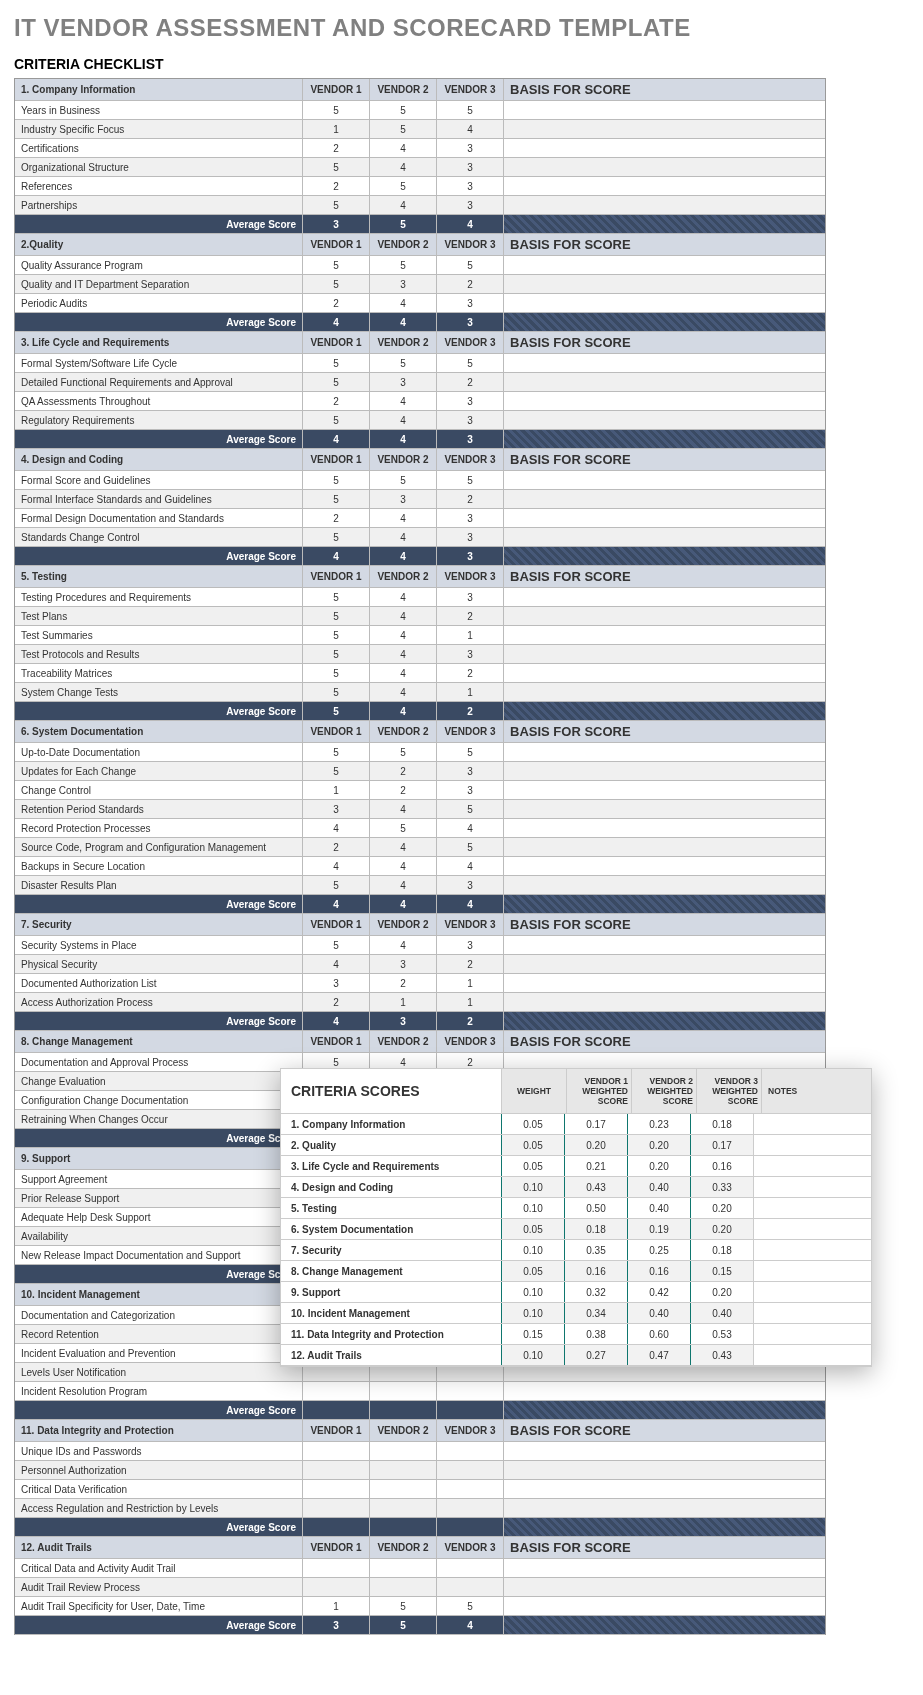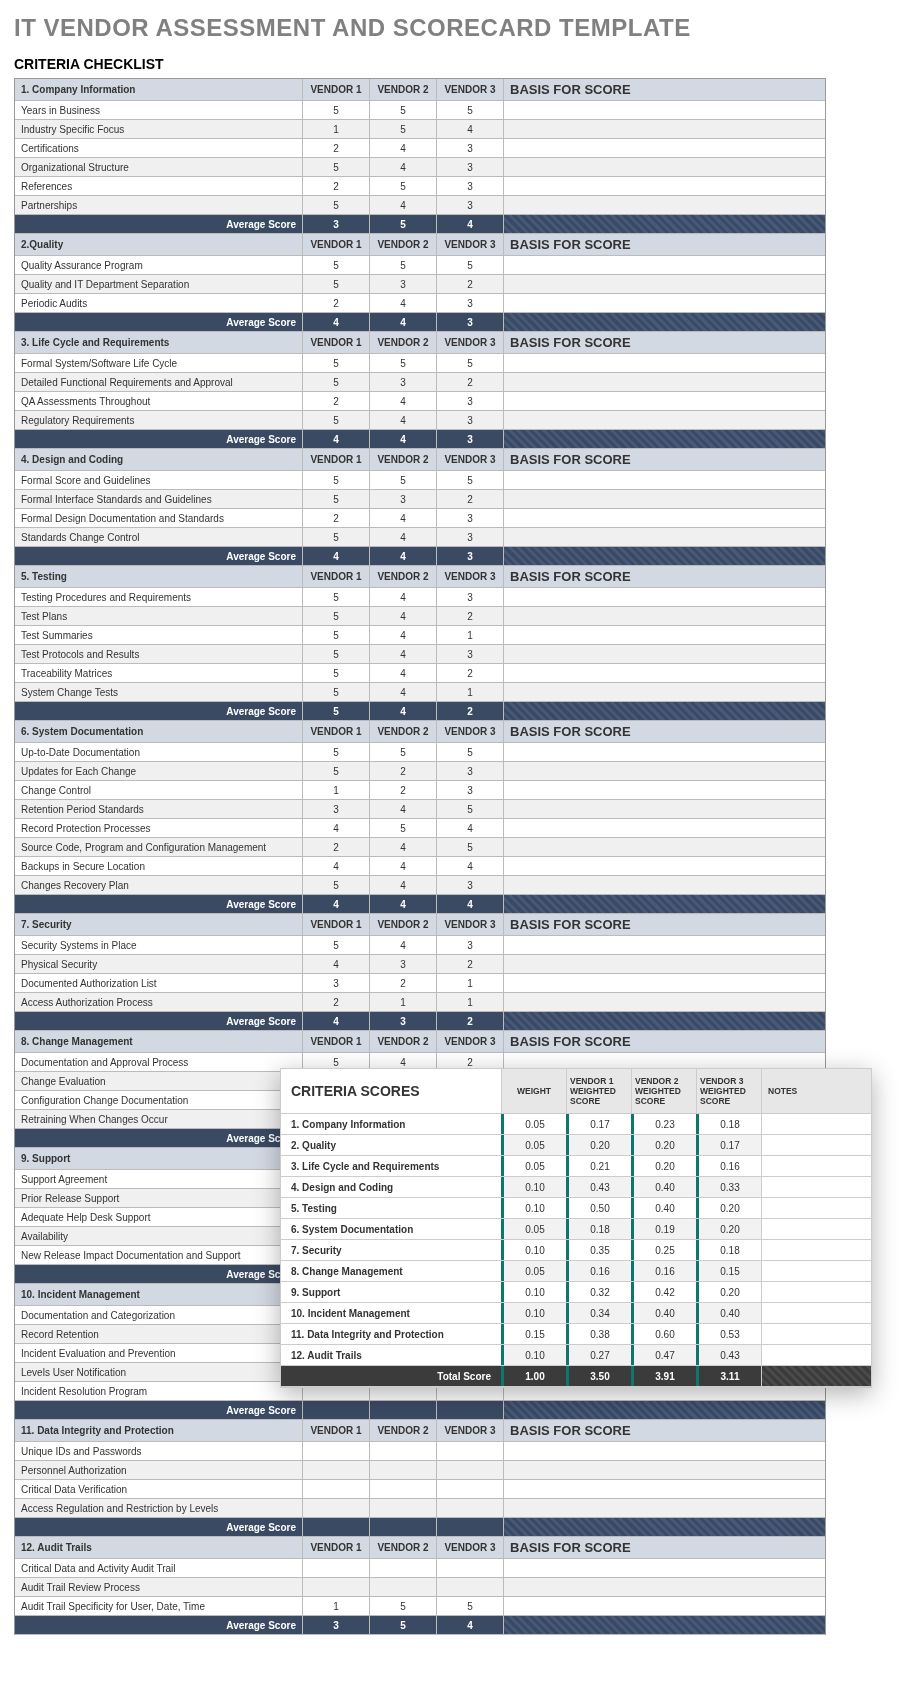--- a/index.html
+++ b/index.html
@@ -15,25 +15,25 @@
   .data-row:nth-child(even) .c1,.data-row:nth-child(even) .cv,.data-row:nth-child(even) .cb{background:#f0f0f0}
   .data-row:nth-child(odd) .c1,.data-row:nth-child(odd) .cv,.data-row:nth-child(odd) .cb{background:#fff}
   .avg{background:#3a4a63;color:#fff;font-weight:bold}
   .avg .c1{text-align:right;justify-content:flex-end;background:#3a4a63}
   .avg .cv{background:#3a4a63}
   .avg .cb{background:repeating-linear-gradient(45deg,#3a4a63,#3a4a63 3px,#475979 3px,#475979 6px)}
   
   .overlay{position:absolute;left:280px;top:1068px;width:590px;background:#fff;box-shadow:0 6px 24px rgba(0,0,0,.3);border:1px solid #ccc}
   .ohead{display:flex;border-bottom:1px solid #ccc}
   .otitle{width:200px;font-size:14px;font-weight:bold;padding:14px 10px;display:flex;align-items:center}
-  .oth{width:58px;background:#e7e7e7;font-size:8.5px;font-weight:bold;text-align:left;padding:6px 3px;border-left:1px solid #ccc;display:flex;align-items:center;justify-content:center;line-height:1.2}
+  .oth{width:58px;background:#e7e7e7;font-size:8.5px;font-weight:bold;text-align:right;padding:6px 3px;border-left:1px solid #ccc;display:flex;align-items:center;justify-content:center;line-height:1.2}
   .othn{flex:1;background:#e7e7e7;font-size:8.5px;font-weight:bold;text-align:left;padding:6px 6px;border-left:1px solid #ccc;display:flex;align-items:center}
   .orow{display:flex;border-bottom:1px solid #ccc;min-height:20px}
   .oc1{width:200px;font-size:10px;font-weight:bold;padding:4px 10px;display:flex;align-items:center}
-  .ocv{width:58px;text-align:center;font-size:10px;padding:4px 2px;border-left:3px solid #0f766e;display:flex;align-items:center;justify-content:center}
+  .ocv{width:58px;text-align:center;font-size:10px;padding:4px 2px;border-left:1px solid #0f766e;display:flex;align-items:center;justify-content:center}
   .ocn{flex:1;border-left:1px solid #ccc}
   .orow:nth-child(even) .ocv{background:#f2f2f2}
   .ototal{background:#3b3b3b;color:#fff;font-weight:bold}
   .ototal .oc1{justify-content:flex-end;background:#3b3b3b}
   .ototal .ocv{background:#3b3b3b}
   .ototal .ocn{background:repeating-linear-gradient(45deg,#3b3b3b,#3b3b3b 3px,#4a4a4a 3px,#4a4a4a 6px)}
 </style>
 </head>
 <body>
 
@@ -333,21 +333,21 @@
         <div class="cb"></div>
       </div>
       <div class="row data-row">
         <div class="c1">Backups in Secure Location</div>
         <div class="cv">4</div>
         <div class="cv">4</div>
         <div class="cv">4</div>
         <div class="cb"></div>
       </div>
       <div class="row data-row">
-        <div class="c1">Changes Recovery Plan</div>
+        <div class="c1">Disaster Results Plan</div>
         <div class="cv">5</div>
         <div class="cv">4</div>
         <div class="cv">3</div>
         <div class="cb"></div>
       </div>
     </div>
     <div class="row avg">
       <div class="c1">Average Score</div>
       <div class="cv">4</div>
       <div class="cv">4</div>
@@ -726,22 +726,14 @@
         <div class="ocn"></div>
       </div>
       <div class="orow">
         <div class="oc1">12. Audit Trails</div>
         <div class="ocv">0.10</div>
         <div class="ocv">0.27</div>
         <div class="ocv">0.47</div>
         <div class="ocv">0.43</div>
         <div class="ocn"></div>
       </div>
-      <div class="orow ototal">
-        <div class="oc1">Total Score</div>
-        <div class="ocv">1.00</div>
-        <div class="ocv">3.50</div>
-        <div class="ocv">3.91</div>
-        <div class="ocv">3.11</div>
-        <div class="ocn"></div>
-      </div>
     </div>
 </div>
 
 </body></html>

